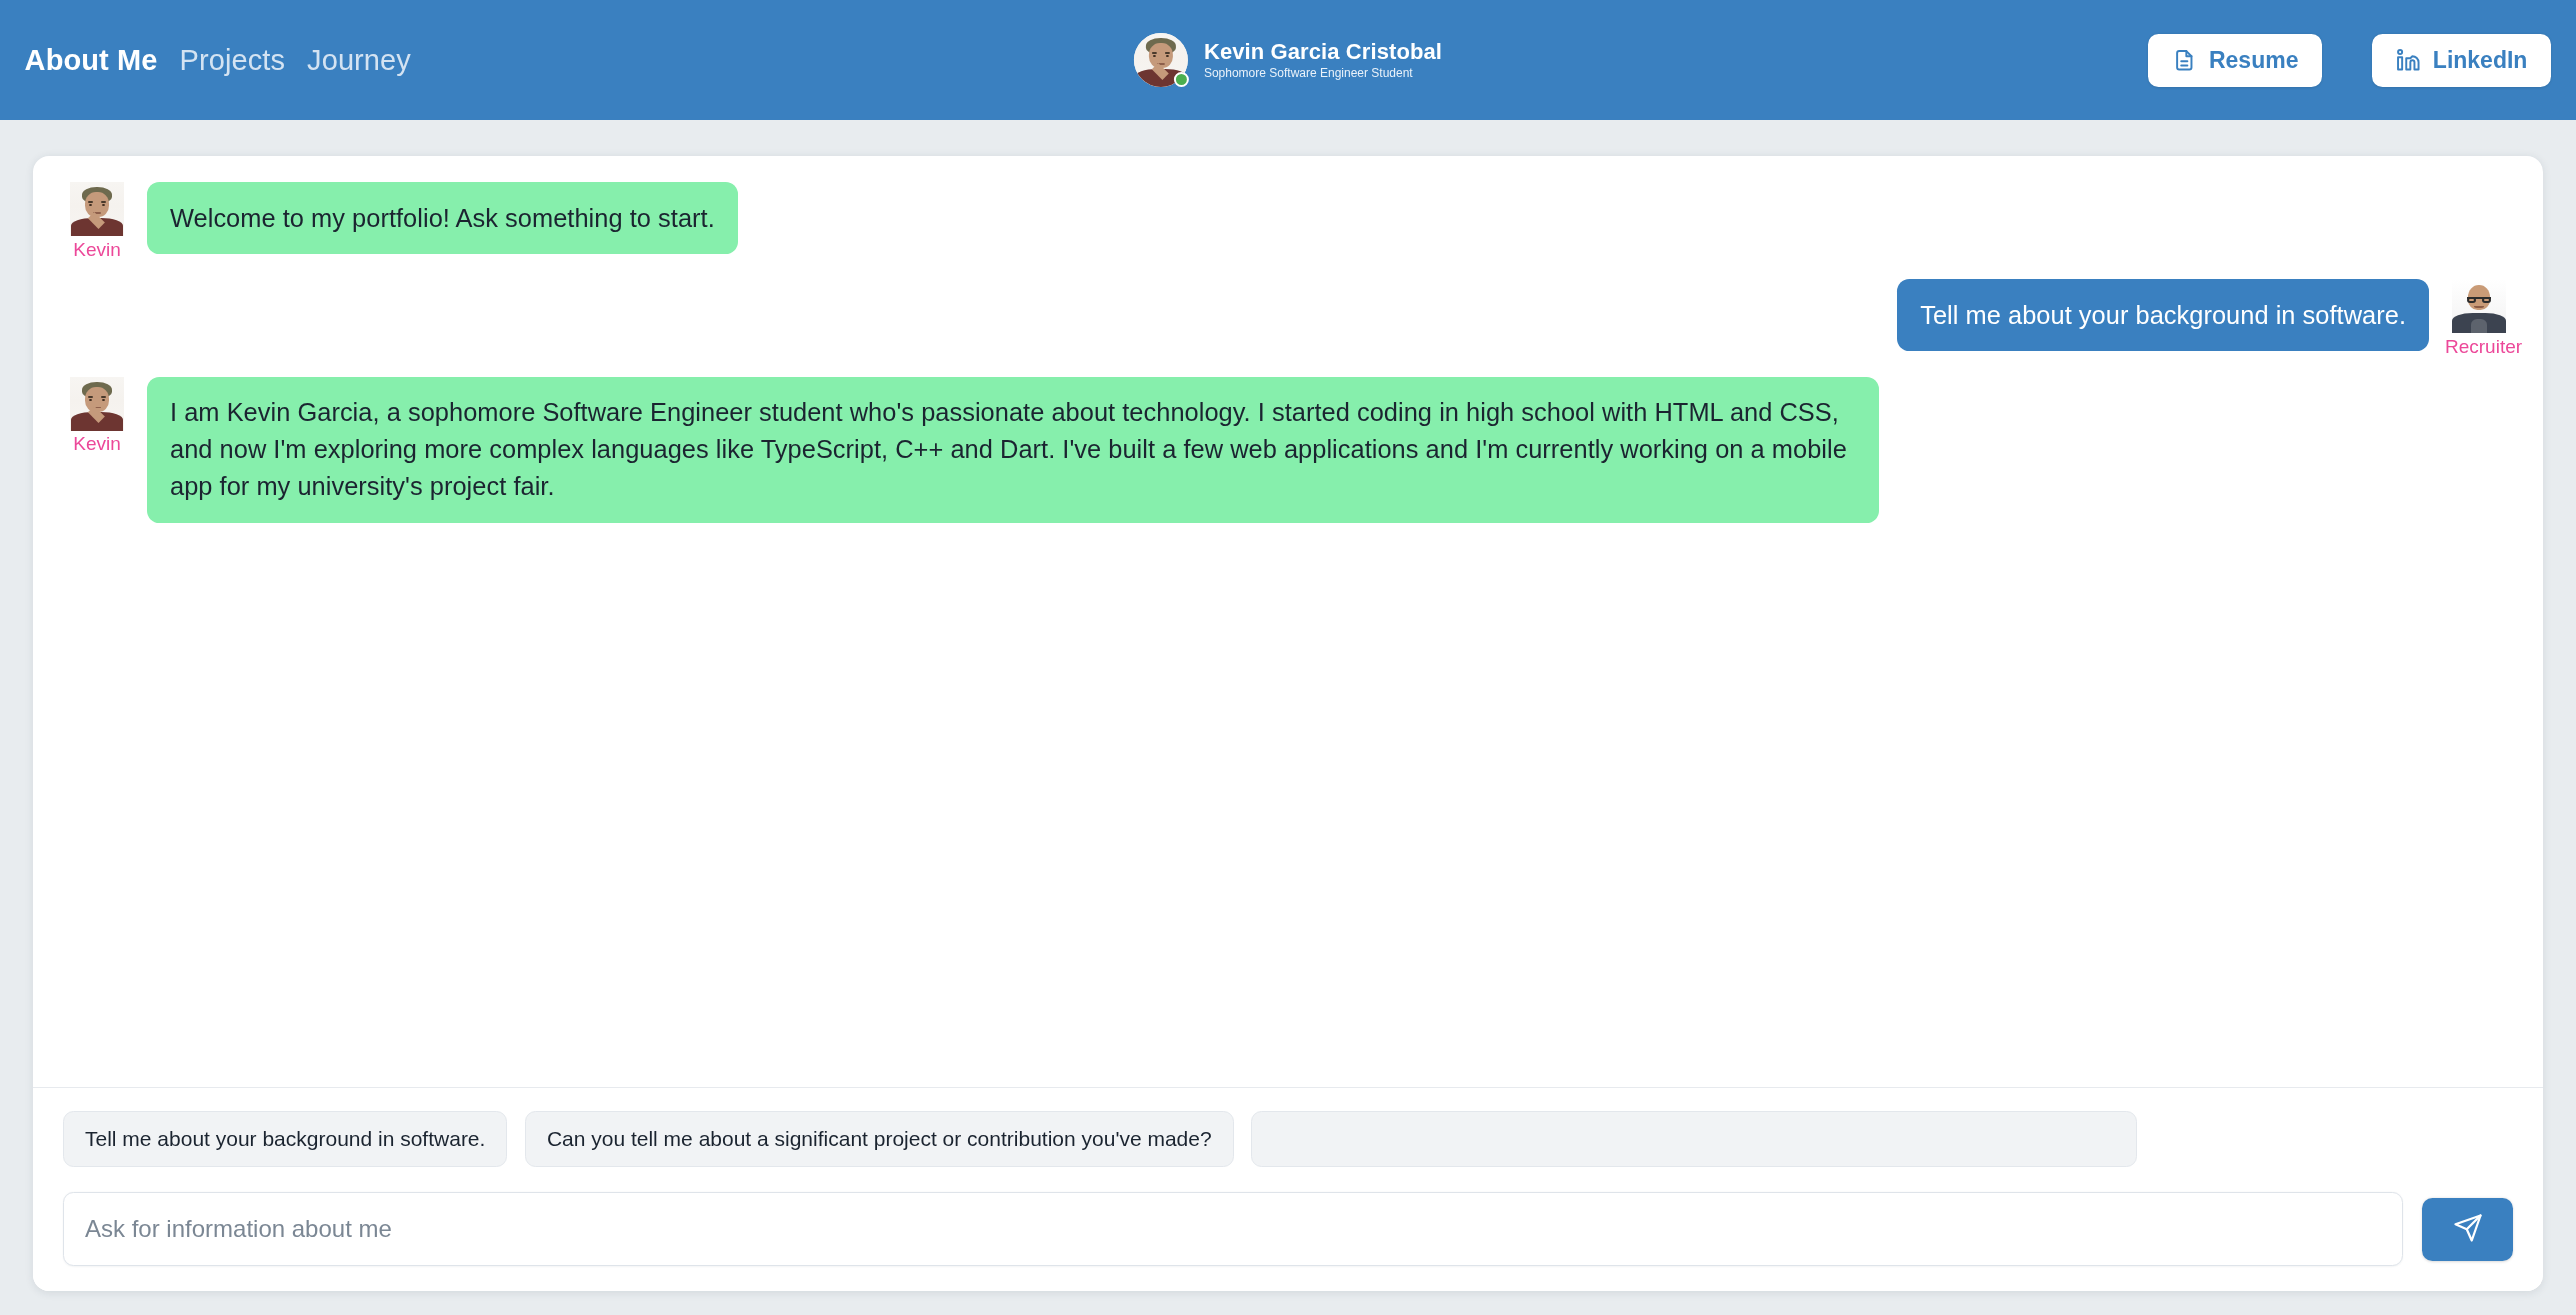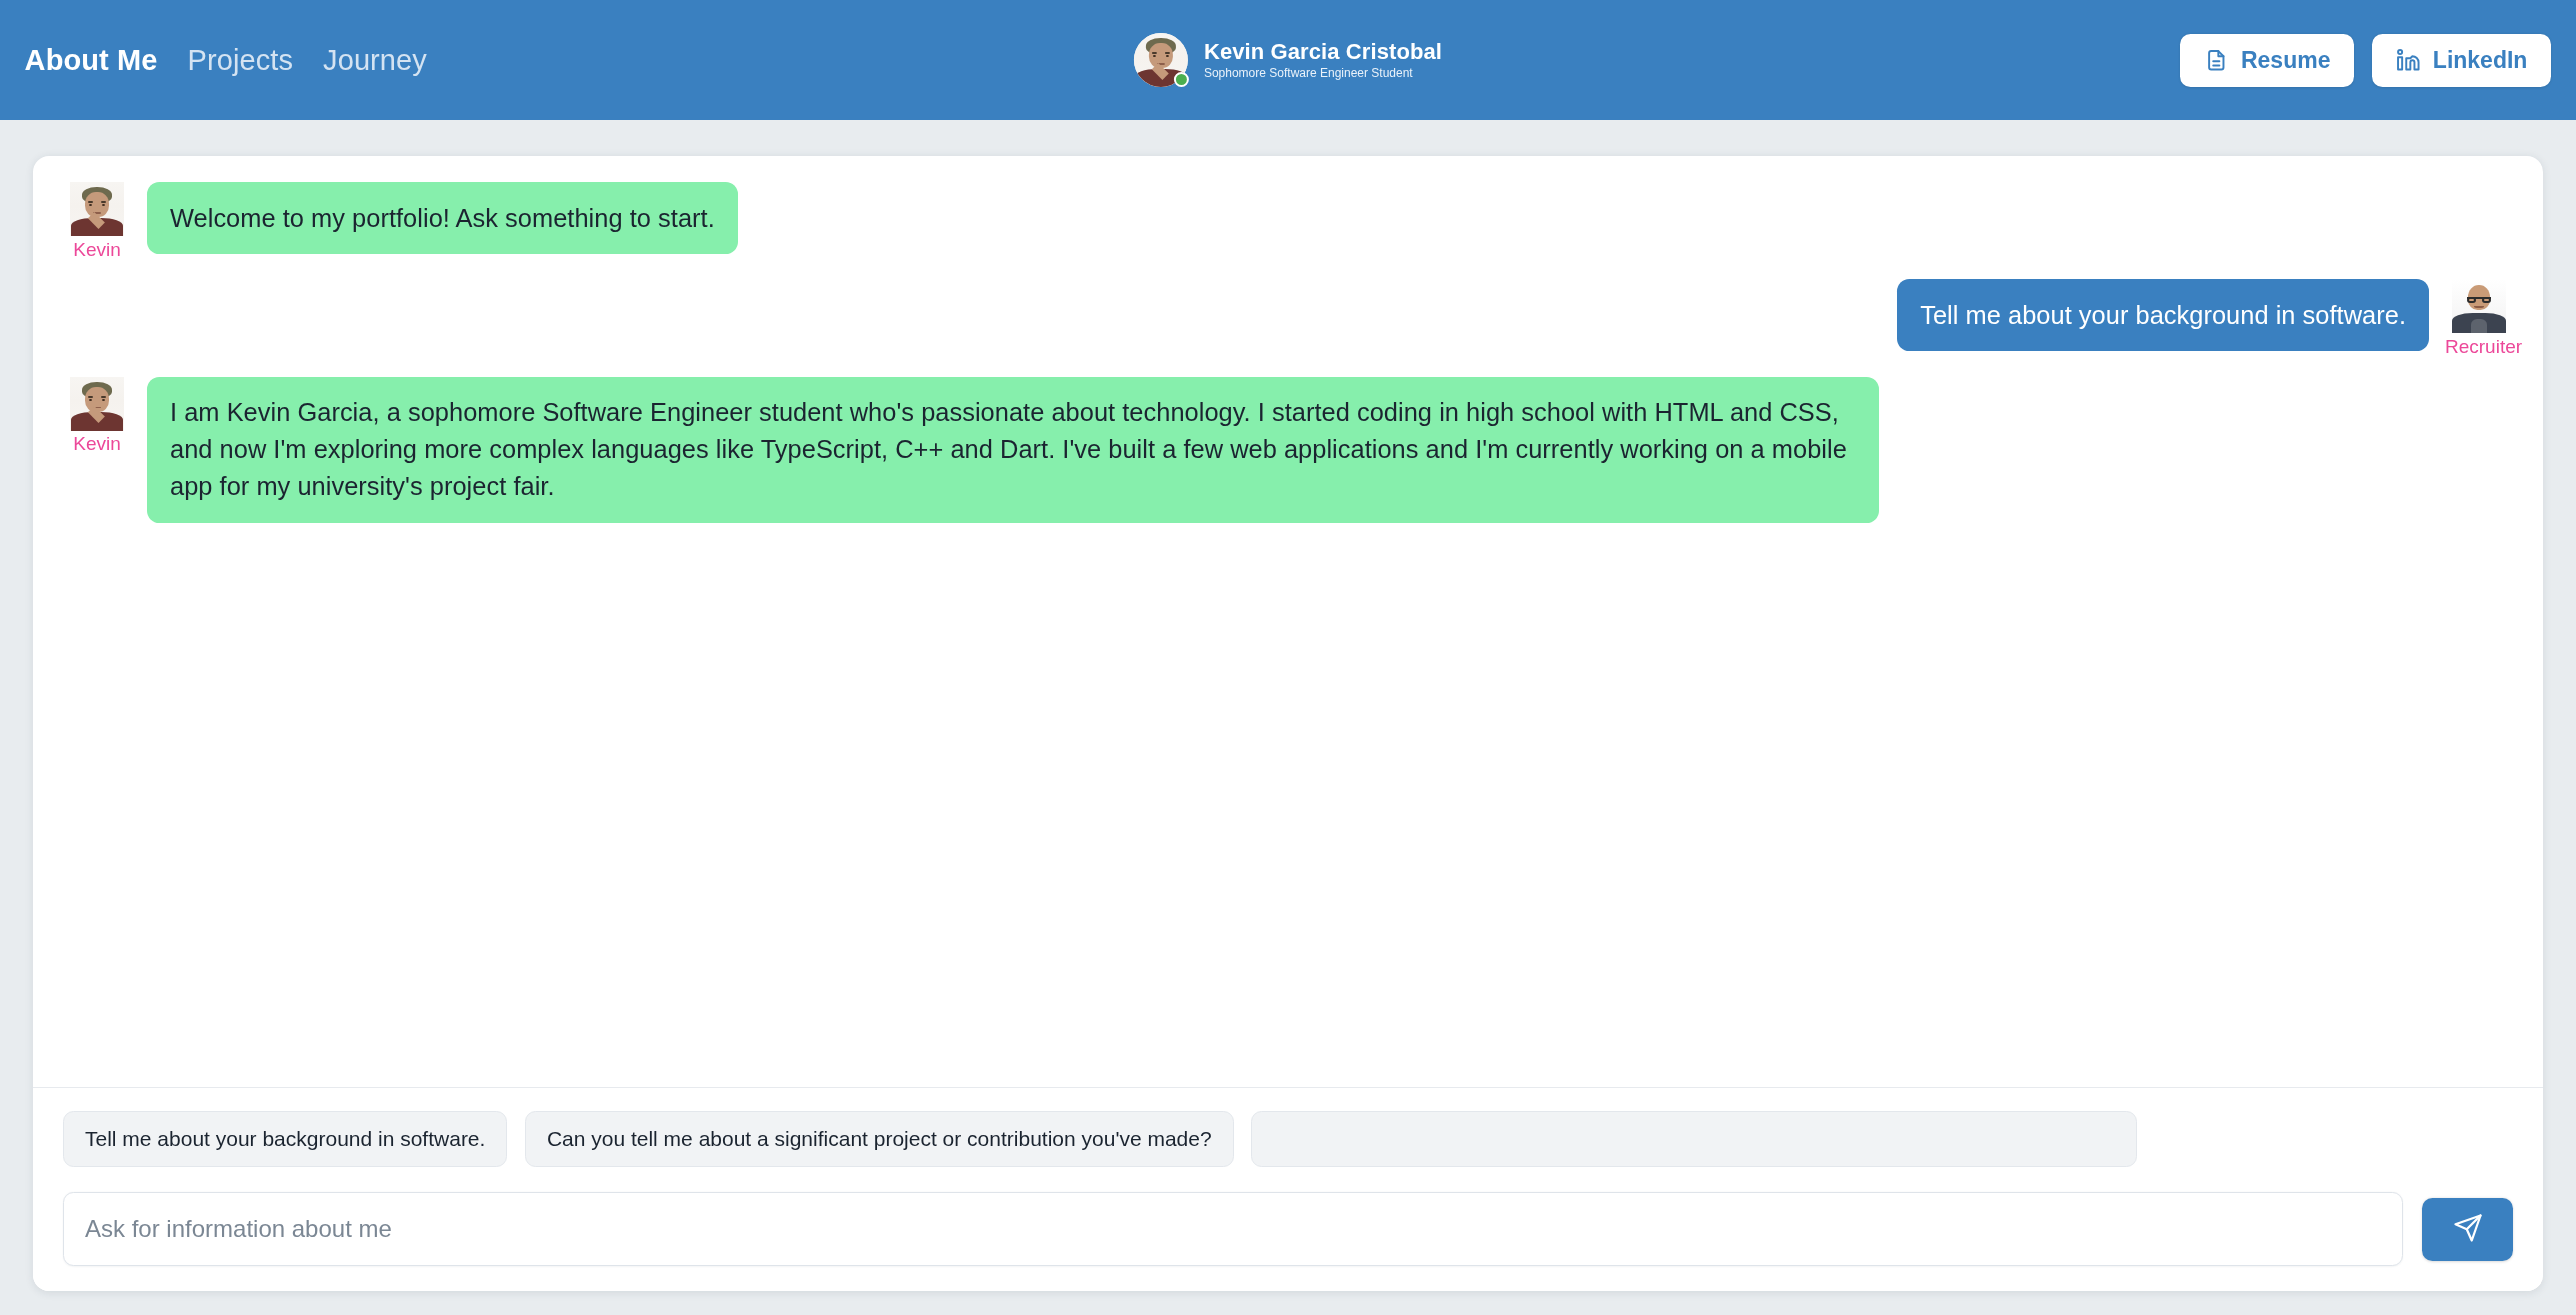--- a/index.html
+++ b/index.html
@@ -23,21 +23,21 @@
     height: 120px;
     background: #3a80c0;
     display: flex;
     align-items: center;
     padding: 0 24.6px;
   }
 
   .nav {
     display: flex;
     align-items: center;
-    gap: 30px;
+    gap: 22px;
     flex: 0 0 auto;
   }
 
   .nav-link {
     font-size: 29px;
     color: #d4e3f2;
     letter-spacing: 0.1px;
     cursor: pointer;
     white-space: nowrap;
   }
@@ -110,20 +110,21 @@
     border: none;
     border-radius: 10.5px;
     padding: 13px 24px;
     font-family: inherit;
     font-size: 23px;
     font-weight: bold;
     color: #3a80c0;
     cursor: pointer;
     box-shadow: 0 0.9px 2.6px rgba(0,0,0,.12);
     white-space: nowrap;
+    margin-left: 32px;
   }
   .hbtn svg { display: block; flex: 0 0 auto; }
 
   
   .stage {
     padding: 36px 33px 24px 33px;
     height: calc(1315px - 120px);
   }
 
   .card {

